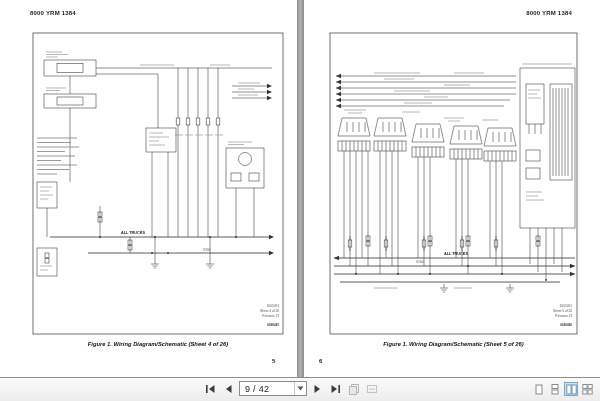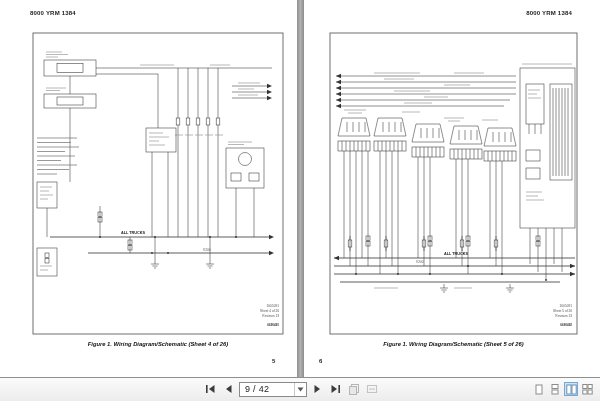--- a/index.html
+++ b/index.html
@@ -33,21 +33,21 @@
   .lbl{font-size:3.8px;font-weight:bold;}
   .tb{font-size:3.2px;fill:#555;}
   .tbb{font-size:3px;font-weight:bold;fill:#333;}
   
   .toolbar{
     position:absolute;left:0;top:377px;width:600px;height:24px;
     border-top:1px solid #8f8f8f;box-sizing:border-box;
     background:linear-gradient(#fbfbfb,#ececec);
     display:flex;align-items:center;
   }
-  .nav-group{position:absolute;left:203px;top:3px;display:flex;align-items:center;gap:3px;}
+  .nav-group{position:absolute;left:203px;top:3px;display:flex;align-items:flex-start;gap:3px;}
   .tbtn{width:15px;height:16px;display:flex;align-items:center;justify-content:center;background:transparent;border:0;padding:0;}
   .page-combo{
     width:68px;height:15px;background:#fff;border:1px solid #8a8a8a;box-sizing:border-box;
     display:flex;align-items:center;font-size:9px;color:#222;
   }
   .page-combo .val{flex:1;padding-left:5px;letter-spacing:.3px;}
   .page-combo .arrow{width:11px;height:100%;display:flex;align-items:center;justify-content:center;border-left:1px solid #c9c9c9;}
   .view-group{position:absolute;right:6px;top:4px;display:flex;align-items:center;gap:2px;}
   .vbtn{width:14px;height:14px;display:flex;align-items:center;justify-content:center;background:transparent;border:1px solid transparent;box-sizing:border-box;padding:0;}
   .vbtn.active{background:#cfe3f6;border:1px solid #77a7d4;}

